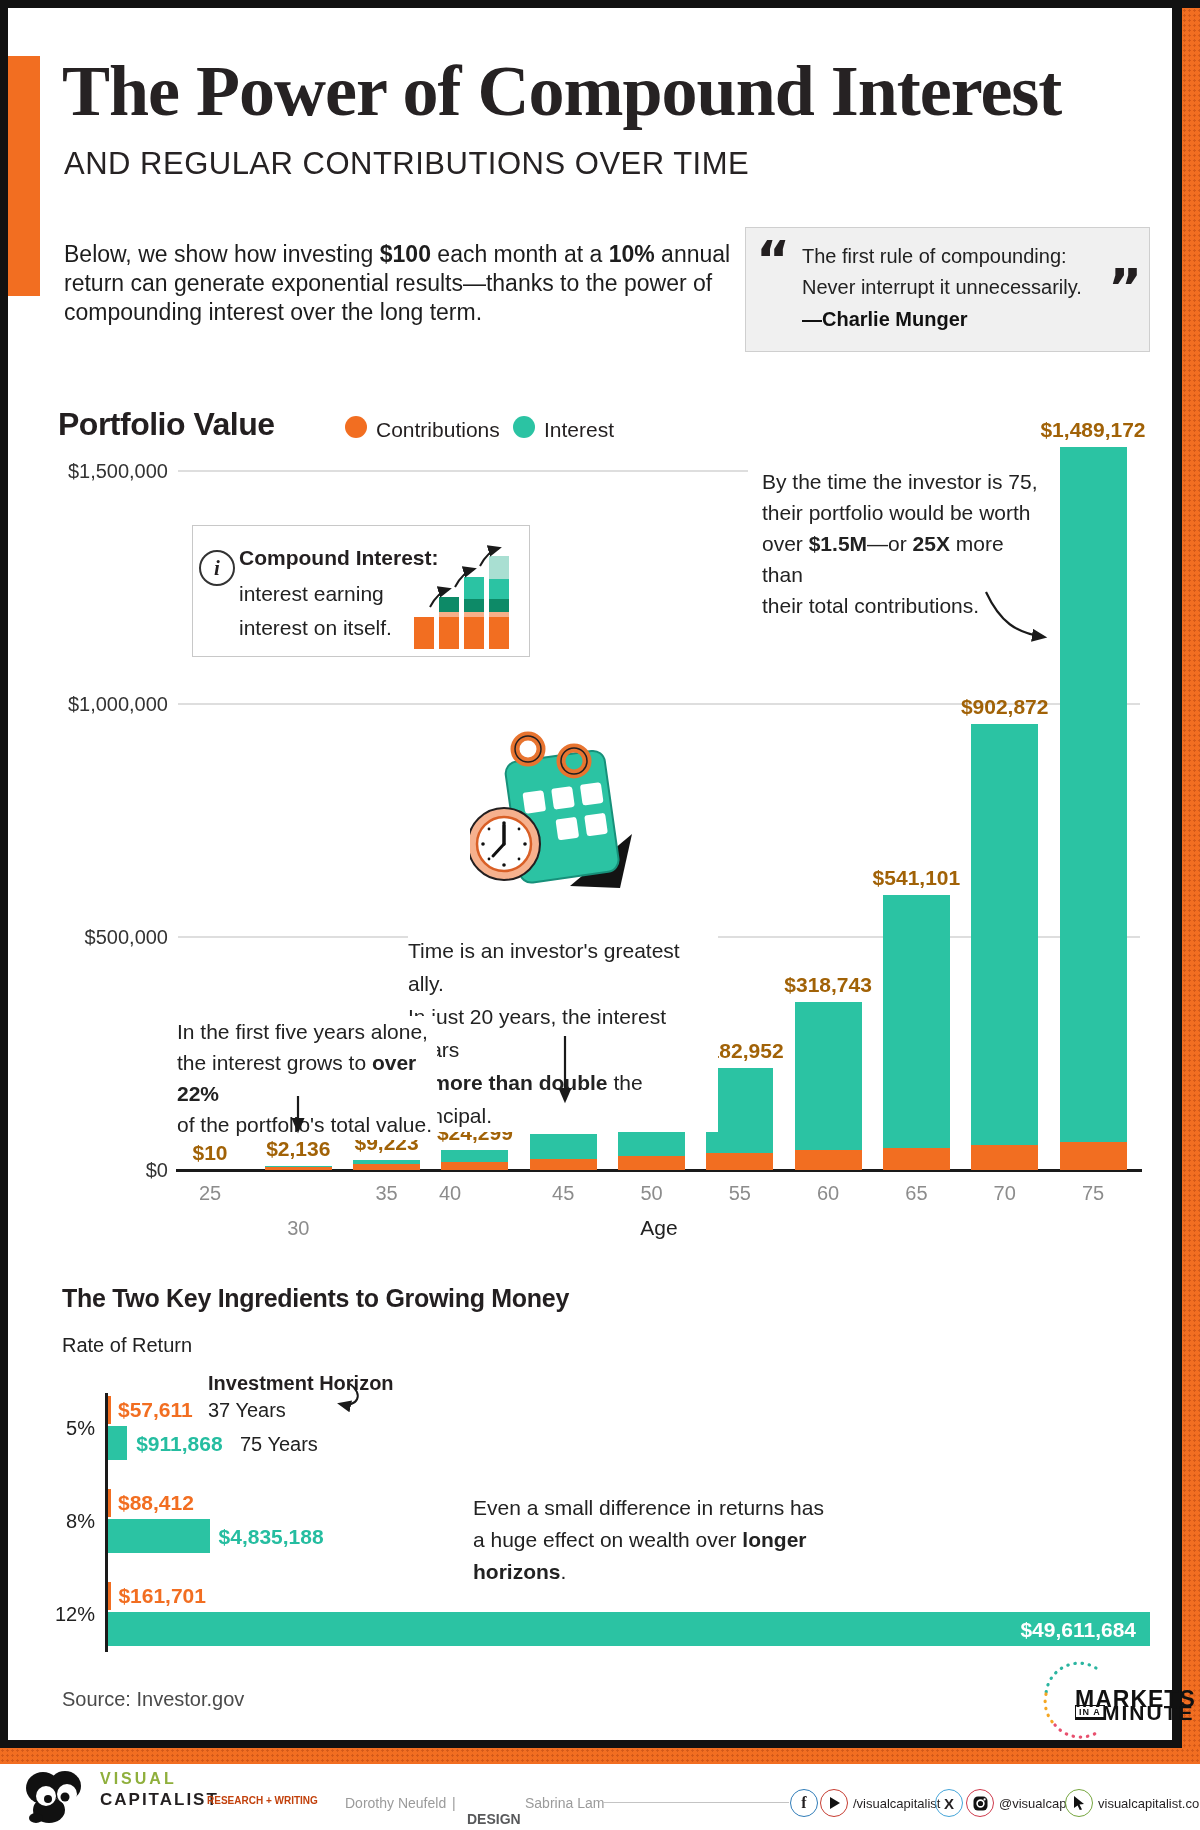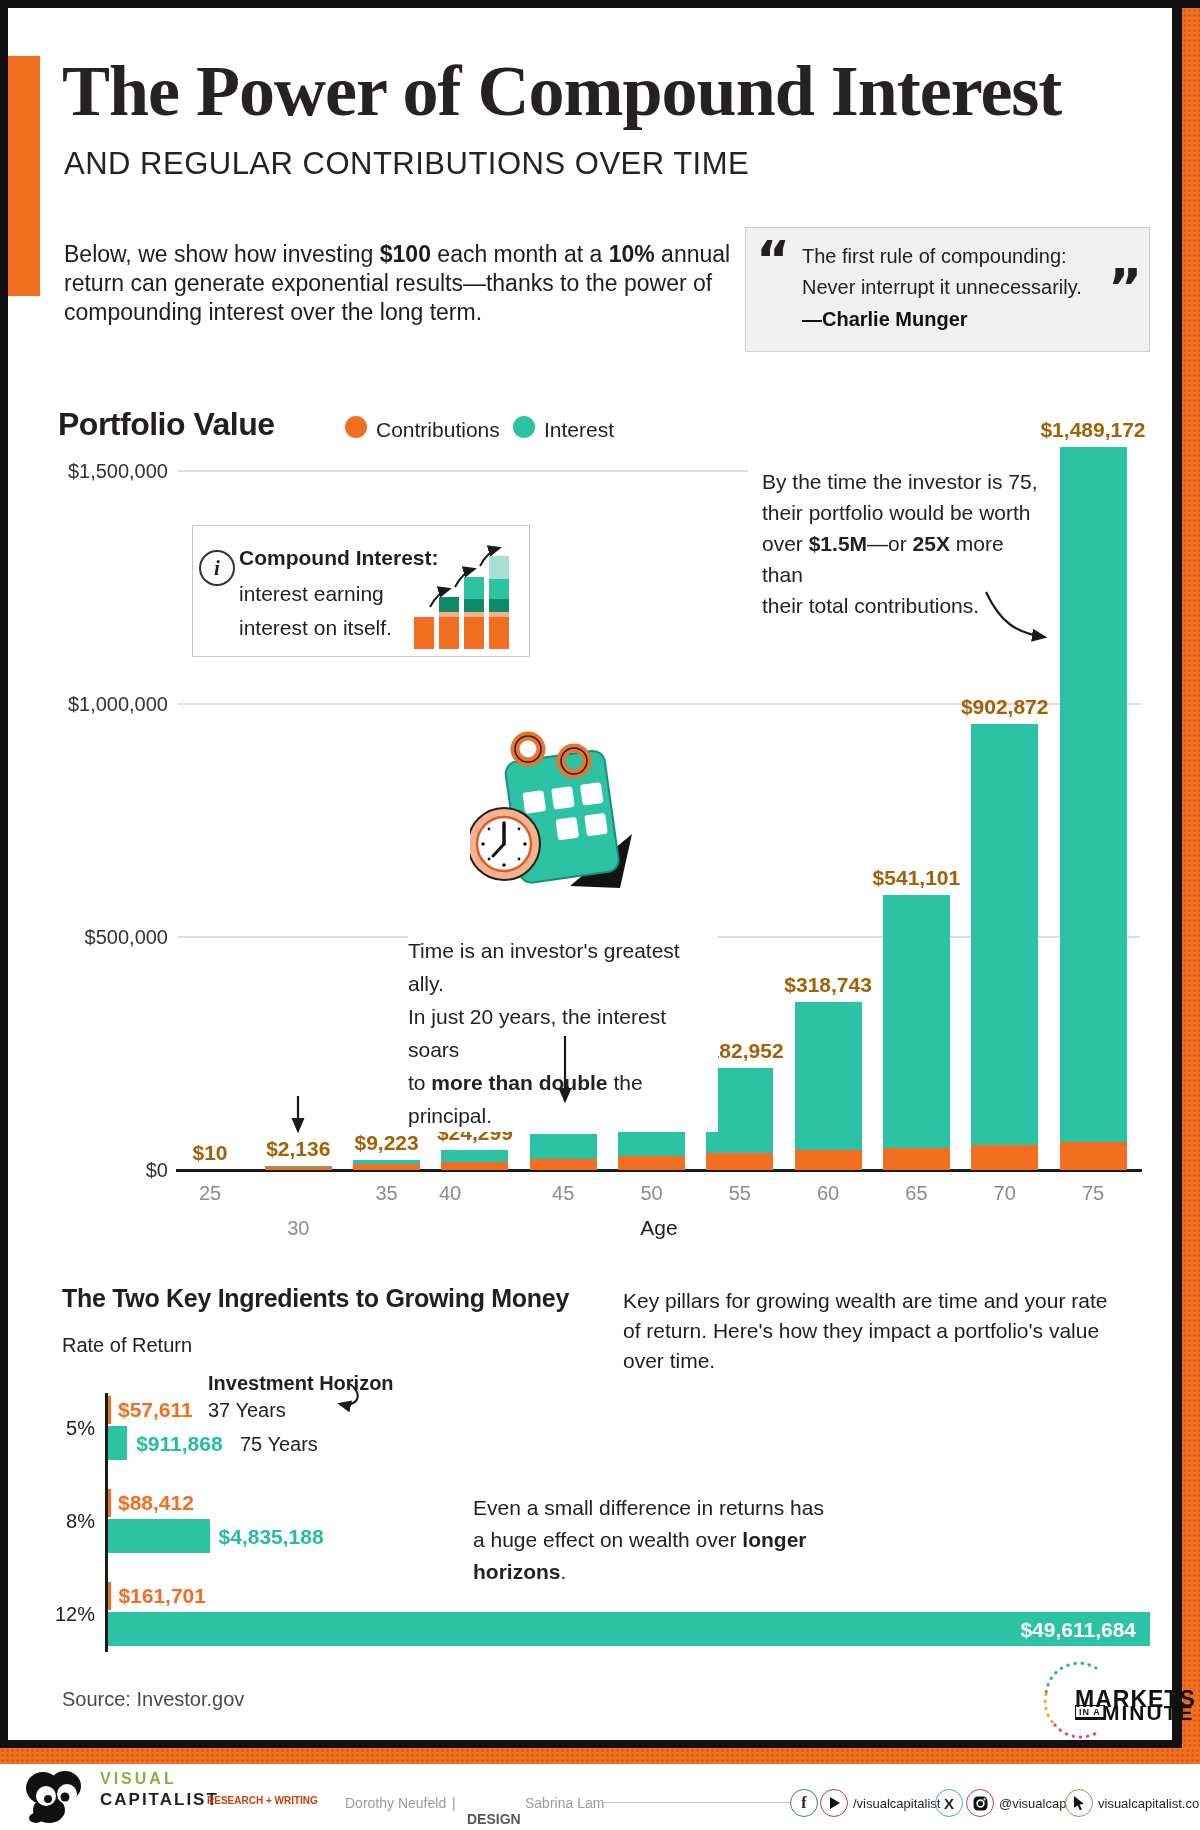--- a/index.html
+++ b/index.html
@@ -175,23 +175,27 @@
         <circle cx="19" cy="133" r="1.4"></circle>
     </g>
   </svg>
 
   <div class="abs note" style="left:408px;top:934px;width:310px;line-height:33px;">
     <div>Time is an investor's greatest ally.</div>
     <div>In just 20 years, the interest soars</div>
     <div><span>to </span><span class="b">more than double</span><span> the principal.</span></div>
   </div>
 
+  <div class="abs note" style="left:177px;top:1016px;width:260px;">
+    <div>In the first five years alone,</div>
+    <div><span>the interest grows to </span><span class="b">over 22%</span></div>
+    <div>of the portfolio's total value.</div>
+  </div>
 
   <div class="abs b" style="left:62px;top:1284px;font-size:25px;letter-spacing:-.3px;">The Two Key Ingredients to Growing Money</div>
-  <div class="abs" style="left:623px;top:1286px;width:500px;font-size:21px;line-height:30px;color:#1d1d1d;">Key pillars for growing wealth are time and your rate of return. Here's how they impact a portfolio's value over time.</div>
   <div class="abs" style="left:62px;top:1334px;font-size:20px;color:#222;">Rate of Return</div>
   <div class="abs b" style="left:208px;top:1372px;font-size:20px;">Investment Horizon</div>
   <div class="abs" style="left:105px;top:1393px;width:3px;height:259px;background:#1a1a1a;"></div>
   <div class="abs" id="c2" style="left:0;top:0;width:1200px;height:1830px;pointer-events:none;">
       <div class="abs cat" style="left: 35px; top: 1417px;">5%</div>
       <div class="abs" style="left: 108px; top: 1396px; width: 3px; height: 28px; background: rgb(242, 110, 33);"></div>
       <div class="abs vlab-o" style="left: 118px; top: 1398px;">$57,611</div>
       <div class="abs" style="left: 108px; top: 1426px; width: 19.2px; height: 34px; background: rgb(43, 195, 163);"></div>
       <div class="abs vlab-t" style="left: 136.152px; top: 1432px;">$911,868</div>
       <div class="abs hyr" style="left: 208px; top: 1399px;">37 Years</div>

